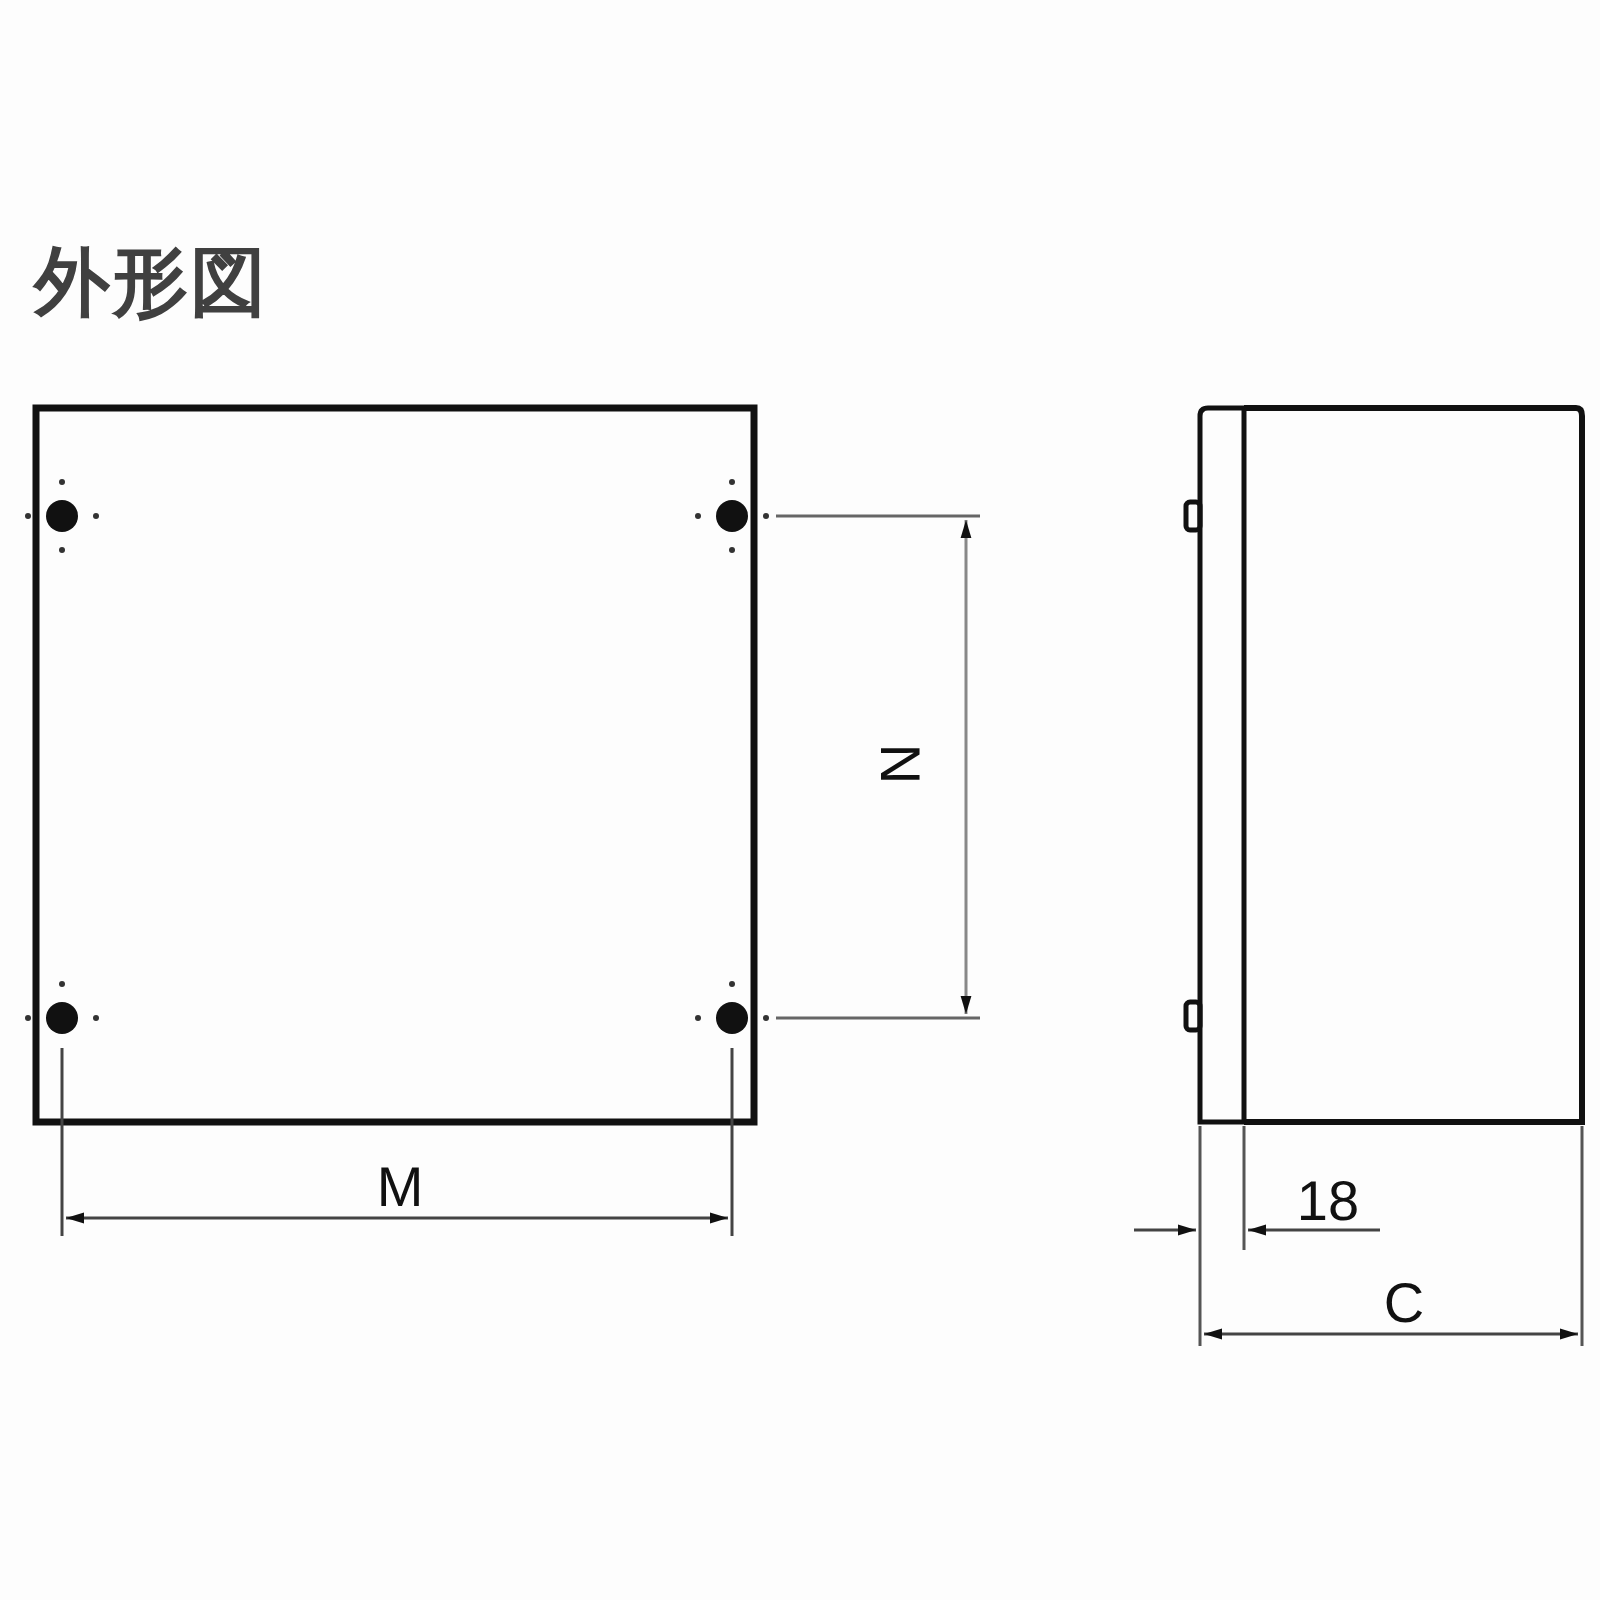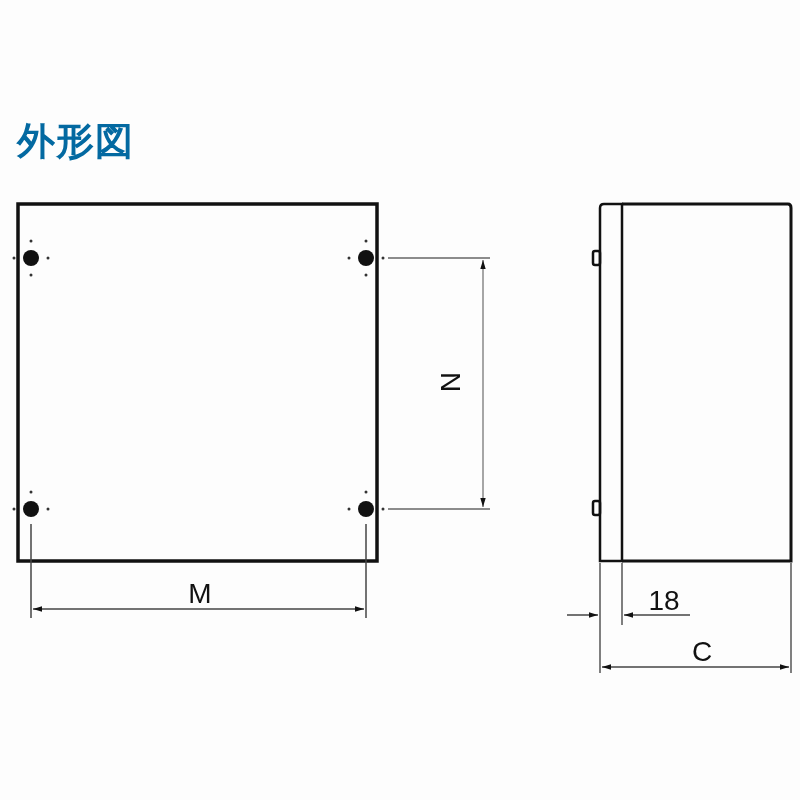--- a/index.html
+++ b/index.html
@@ -14,21 +14,21 @@
       overflow: hidden;
     }
     .title {
       position: absolute;
       left: 17px;
       top: 122px;
       font-family: "DejaVu Sans", sans-serif;
       font-weight: bold;
       font-size: 38px;
       letter-spacing: 1px;
-      color: #0369a1;
+      color: #404040;
       line-height: 1;
     }
     svg.drawing {
       position: absolute;
       left: 0;
       top: 0;
     }
     .dim-label {
       font-family: "Liberation Sans", sans-serif;
       font-size: 28px;

